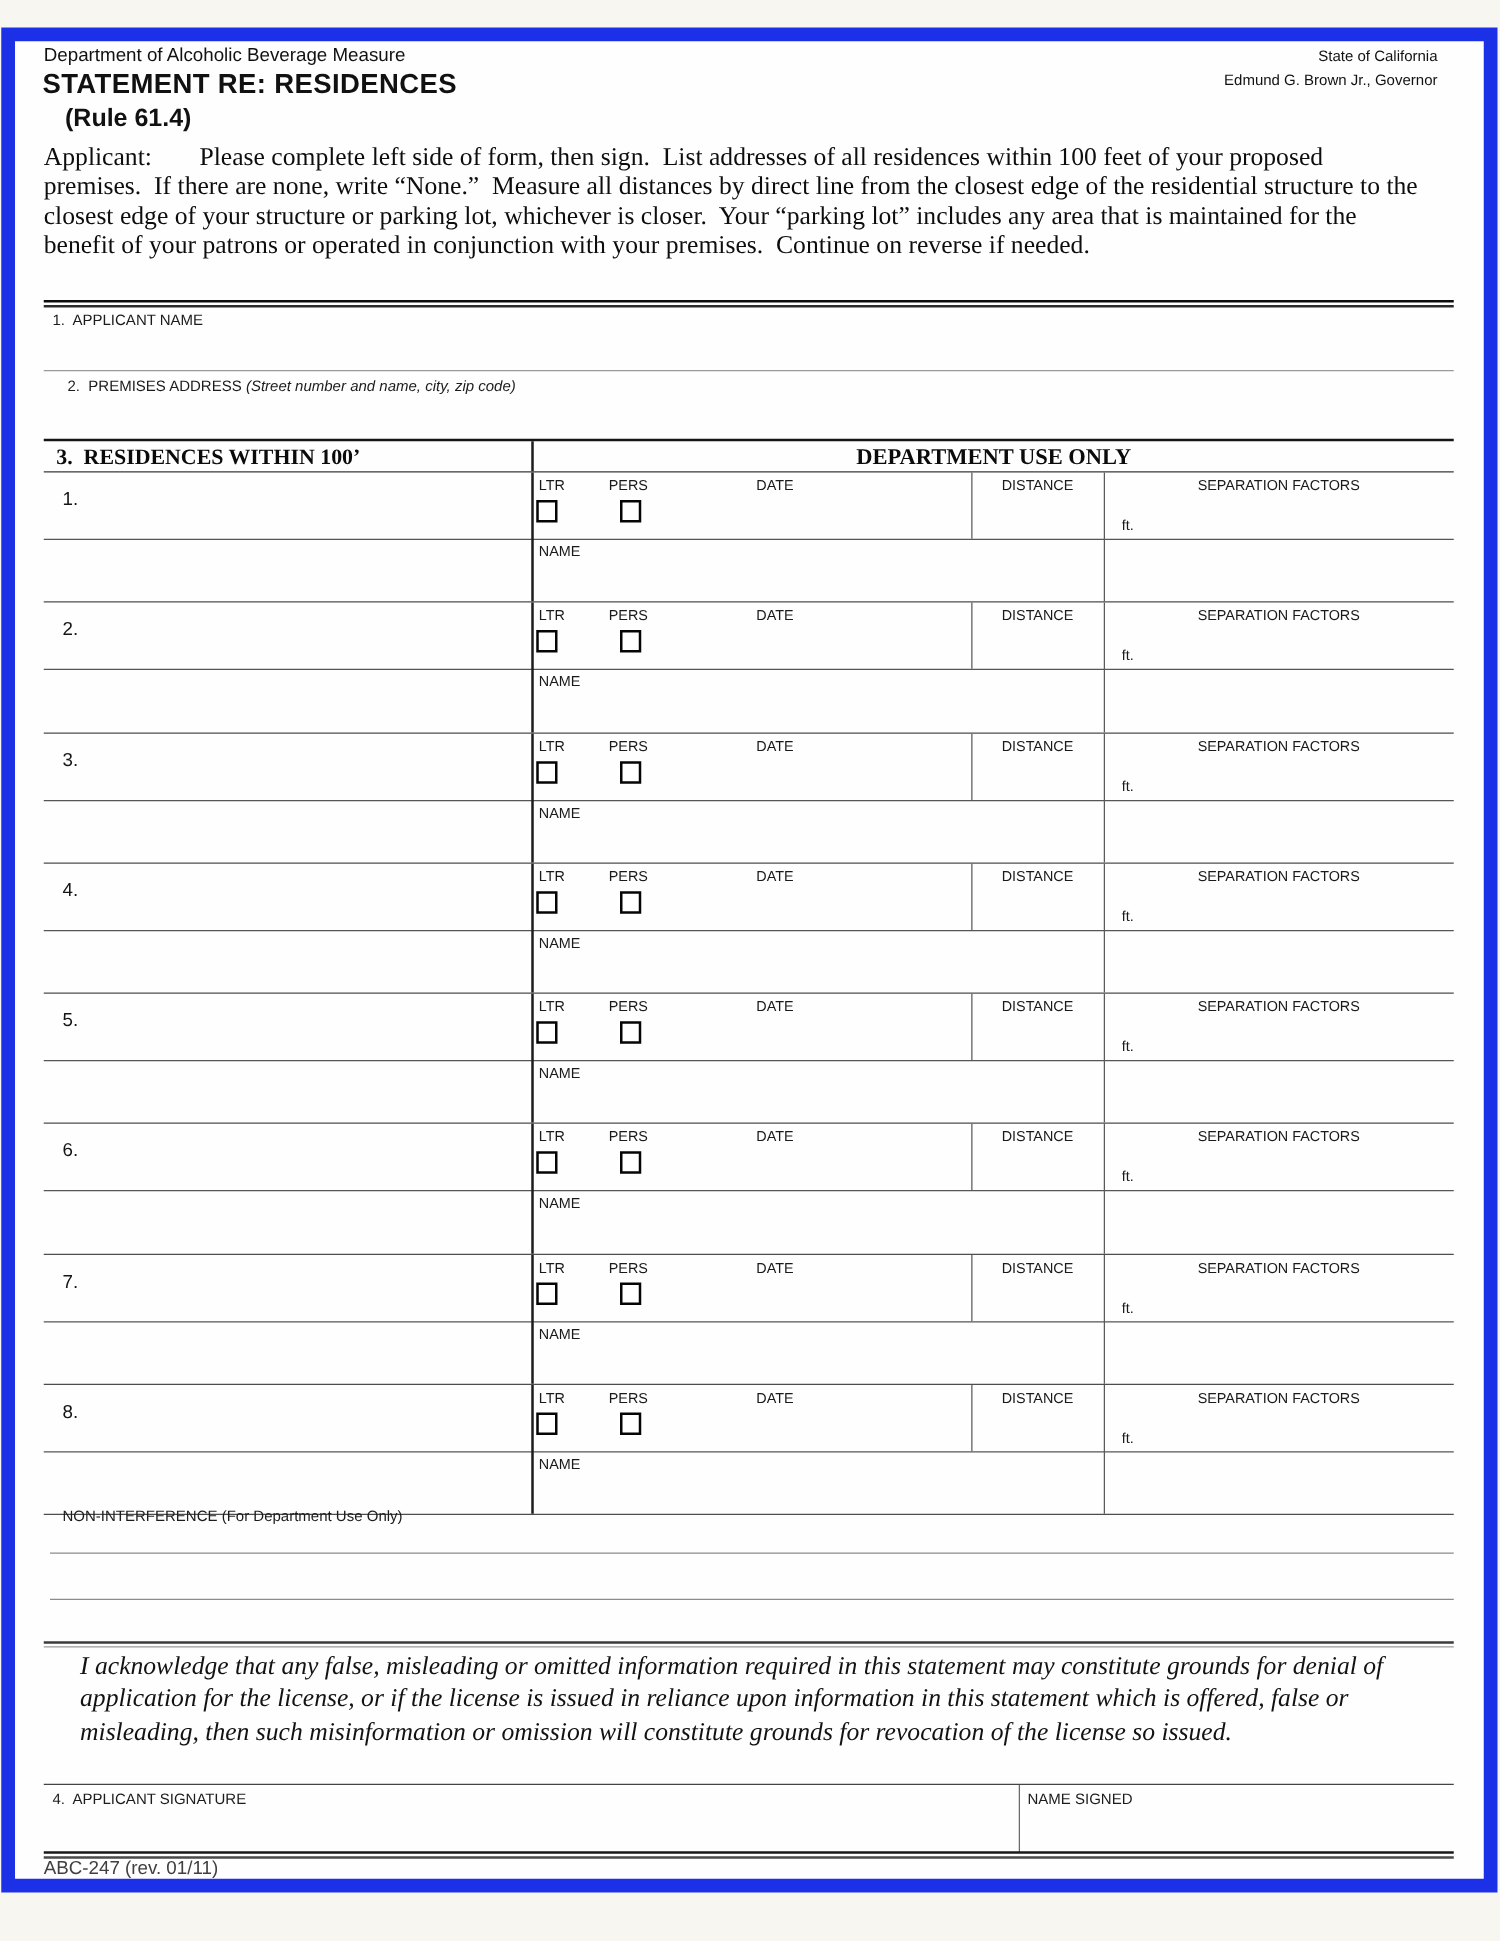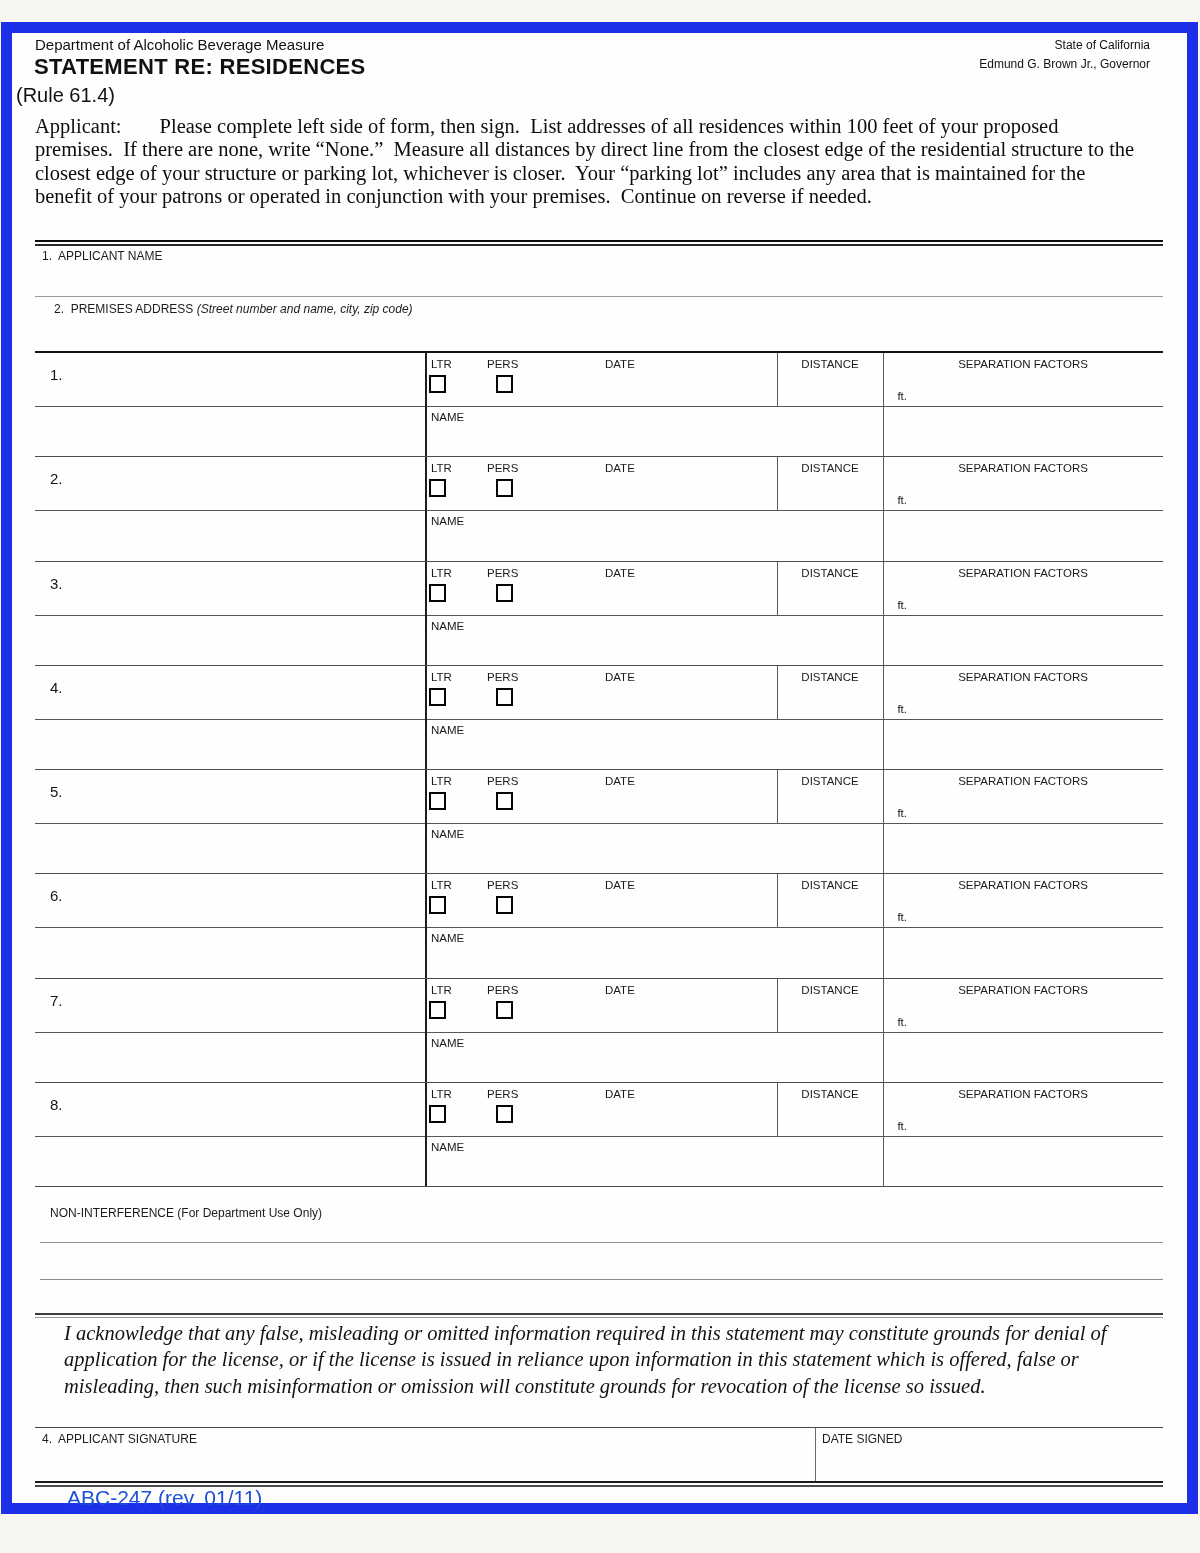--- a/index.html
+++ b/index.html
@@ -12,21 +12,21 @@
   .blue-frame {
     position:absolute; left:1px; top:22px; width:1197px; height:1492px;
     box-sizing:border-box; border:11px solid var(--frame-blue,#1c30e8);
     background:#fefefe;
   }
   .abs { position:absolute; }
 
   
   .dept { left:35px; top:36px; font-size:15px; }
   .title { left:34px; top:54px; font-size:22px; font-weight:bold; letter-spacing:.3px; }
-  .rule  { left:16px; top:84px; font-size:20px; font-weight:normal;text-align:right; }
+  .rule  { left:52px; top:84px; font-size:20px; font-weight:bold;text-align:right; }
   .hdr-right { right:50px; top:36px; text-align:right; font-size:12px; line-height:19px; }
 
   
   .instructions {
     left:35px; top:115px; width:1100px;
     font-family:"Liberation Serif", serif; font-size:20.5px; line-height:23.4px;
     color:#0d0d0d;
   }
   .instructions .app-label { margin-right:38px; }
 
@@ -99,21 +99,21 @@
   .sig-block { left:35px; top:1427px; width:1128px; height:54px;
     border-top:1.5px solid #444; }
   .sig-block .vdiv { position:absolute; left:780px; top:0; bottom:0; width:1px; background:#6a6a6a; }
   .sig-label { position:absolute; left:7px; top:4px; }
   .date-label { position:absolute; left:787px; top:4px; }
   .sig-wa { position:absolute; left:7px; top:20px; width:760px; height:30px; }
   .date-wa { position:absolute; left:787px; top:20px; width:330px; height:30px; }
   .sig-bottom { left:35px; top:1481px; width:1128px; height:2px;
     border-top:2.5px solid #1a1a1a; border-bottom:2px solid #4a4a4a; }
 
-  .footer-text { left:35px; top:1486px; font-size:21px; color:#1d4ed8;margin-left:32px; }
+  .footer-text { left:35px; top:1486px; font-size:15px; color:#404040; }
 </style>
 </head>
 <body>
 
 <div class="blue-frame"></div>
 
 <div class="abs dept">Department of Alcoholic Beverage Measure</div>
 <div class="abs title">STATEMENT RE: RESIDENCES</div>
 <div class="abs rule">(Rule 61.4)</div>
 <div class="abs hdr-right">
@@ -132,20 +132,25 @@
 
 <div class="abs thin-line"></div>
 
 <div class="abs field-label f2-label">
   <span>2.&nbsp; PREMISES ADDRESS</span>
   <span class="hint">(Street number and name, city, zip code)</span>
 </div>
 <div class="abs write-area" style="left:36px; top:318px; width:1120px; height:30px;"></div>
 
 <div class="abs res-table">
+  <div class="t-header">
+    <div class="th-left">3.&nbsp; RESIDENCES WITHIN 100’</div>
+    <div class="vmain"></div>
+    <div class="th-right">DEPARTMENT USE ONLY</div>
+  </div>
   <div>
   <div class="t-row">
     <div class="subline"></div>
     <div class="vmain"></div>
     <div class="vdate"></div>
     <div class="vsep"></div>
     <div class="row-num">1.</div>
     <div class="wa-residence write-area"></div>
     <div class="lbl lbl-ltr">LTR</div>
     <div class="lbl lbl-pers">PERS</div>
@@ -323,19 +328,19 @@
 <div class="abs ni-line1"></div>
 <div class="abs write-area ni-wa2"></div>
 <div class="abs ni-line2"></div>
 <div class="abs heavy-line"></div>
 
 <div class="abs ack">I acknowledge that any false, misleading or omitted information required in this statement may constitute grounds for denial of application for the license, or if the license is issued in reliance upon information in this statement which is offered, false or misleading, then such misinformation or omission will constitute grounds for revocation of the license so issued.</div>
 
 <div class="abs sig-block">
   <div class="field-label sig-label">4.&nbsp; APPLICANT SIGNATURE</div>
   <div class="vdiv"></div>
-  <div class="field-label date-label">DATE SIGNED</div>
+  <div class="field-label date-label">NAME SIGNED</div>
   <div class="sig-wa write-area"></div>
   <div class="date-wa write-area"></div>
 </div>
 <div class="abs sig-bottom"></div>
 
 <div class="abs footer-text">ABC-247 (rev. 01/11)</div>
 
 </body></html>

